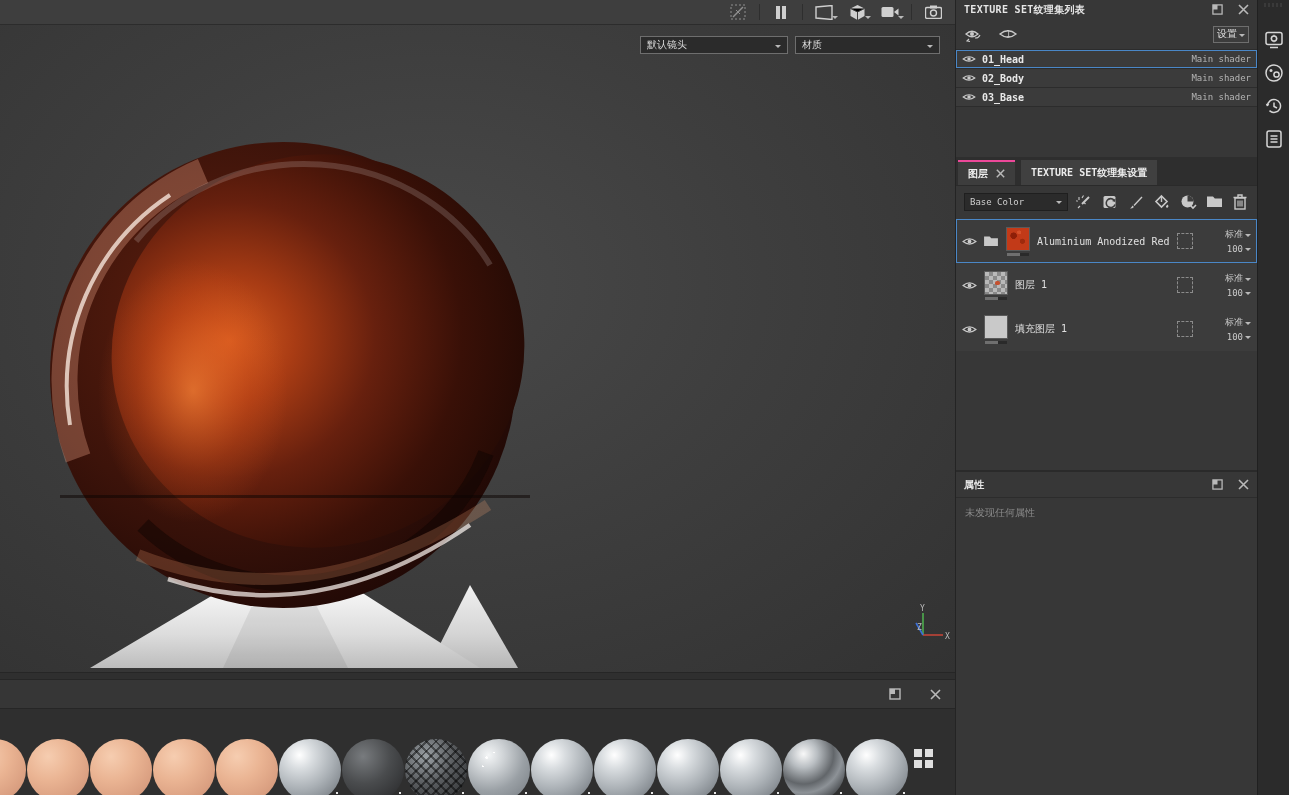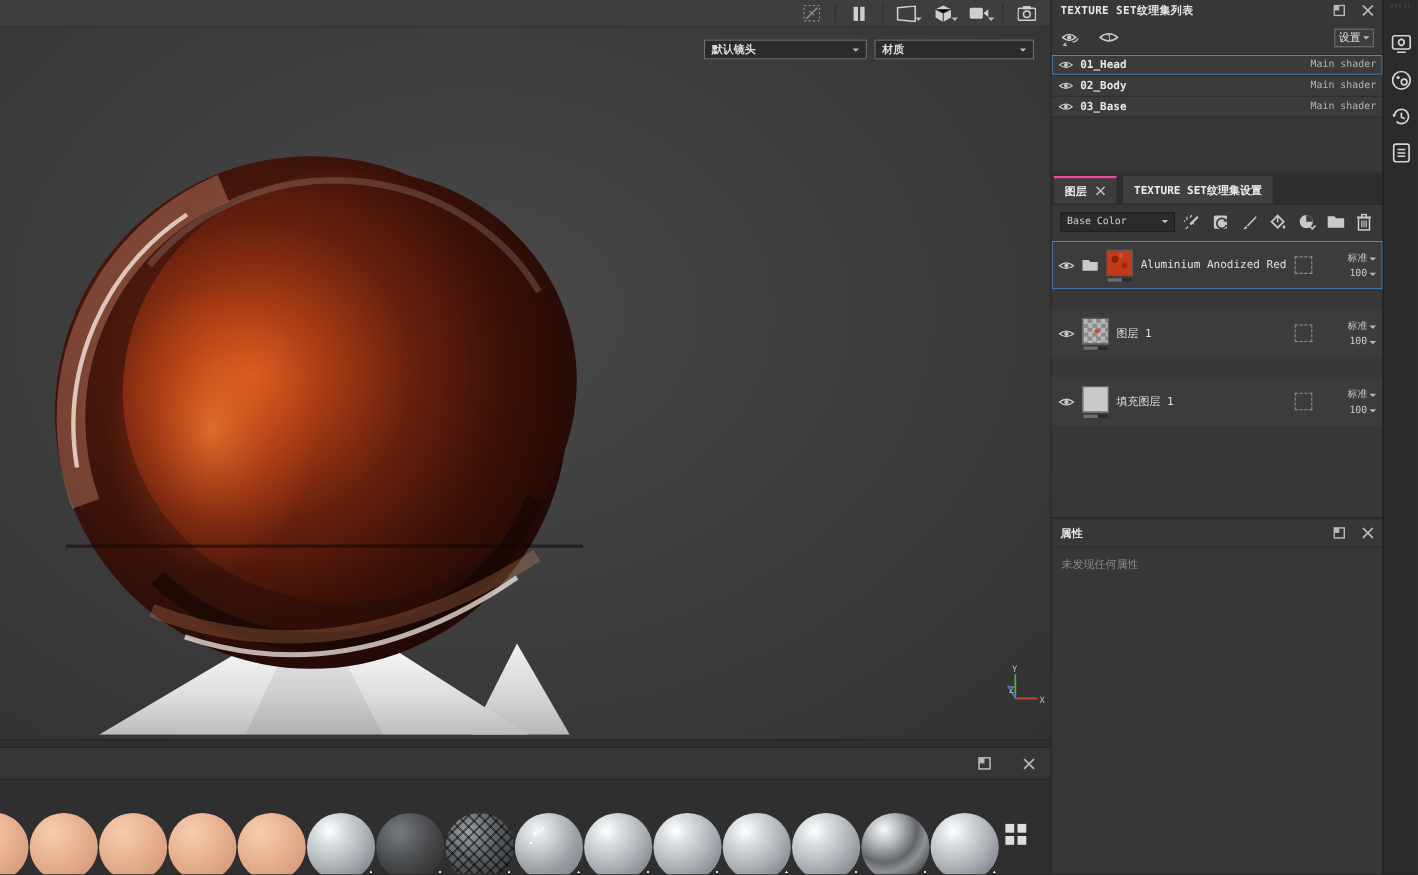--- a/index.html
+++ b/index.html
@@ -20,21 +20,21 @@
   .chev::after { content:""; display:inline-block; border:3px solid transparent; border-top-color:#b9b9b9; margin-left:2px; transform:translateY(2px); }
   .tb-chev { position:absolute; right:-2px; bottom:1px; border:3px solid transparent; border-top-color:#b9b9b9; }
   
   .viewport {
     position:absolute; left:0; top:25px; width:955px; height:647px;
     background:radial-gradient(ellipse at 45% 40%, #494949 0%, #3e3e3e 45%, #323232 100%);
     overflow:hidden;
   }
   .vp-select {
     position:absolute; top:11px; height:18px; background:#2b2b2b; border:1px solid #6e6e6e;
-    color:#dcdcdc; display:flex; align-items:center; justify-content:space-between; padding:0 6px; font-size:10px;font-weight:bold;
+    color:#dcdcdc; display:flex; align-items:center; justify-content:space-between; padding:0 6px; font-size:10px;
   }
   .vp-select.cam { left:640px; width:148px; }
   .vp-select.disp { left:795px; width:145px; }
   .ball-svg { position:absolute; left:18px; top:98px; }
   .gizmo { position:absolute; left:903px; top:578px; }
   
   .shelf { position:absolute; left:0; top:672px; width:955px; height:123px; background:#2f2f2f; border-top:1px solid #262626; }
   .shelf-header {
     position:absolute; left:0; top:6px; width:100%; height:30px; background:#363636;
     border-top:1px solid #262626; border-bottom:1px solid #262626;
@@ -89,21 +89,21 @@
   .tabbar { height:29px; background:#2e2e2e; display:flex; align-items:flex-end; padding-left:2px; border-bottom:1px solid #2a2a2a; }
   .tab { height:25px; display:flex; align-items:center; gap:8px; padding:0 10px; font-size:10px; }
   .tab.active { background:#3d3d3d; border-top:2px solid #ec4899; color:#efefef; font-weight:bold; }
   .tab.inactive { background:#404040; color:#ececec; margin-left:6px; font-weight:bold; }
   .layers-toolbar { height:31px; display:flex; align-items:center; padding:0 8px; gap:6px; }
   .channel-select { width:104px; height:18px; background:#2b2b2b; border:1px solid #1f1f1f;
     color:#cfcfcf; display:flex; align-items:center; justify-content:space-between; padding:0 5px; font-size:9px; }
   .lt-icons { margin-left:auto; display:flex; gap:8px; }
   .lt-btn { width:18px; height:18px; display:flex; align-items:center; justify-content:center; }
   .layer-rows { padding-top:2px; }
-  .layer-row { height:44px; background:#3c3c3c; margin-bottom:18px; display:flex; align-items:center; padding:0 6px; gap:6px; }
+  .layer-row { height:44px; background:#3c3c3c; margin-bottom:0; display:flex; align-items:center; padding:0 6px; gap:6px; }
   .layer-row.selected { box-shadow:inset 0 0 0 1px #4a87c7; }
   .thumb-wrap { width:26px; display:flex; flex-direction:column; align-items:center; gap:2px; }
   .thumb { width:24px; height:24px; border:1px solid #5a5a5a; }
   .thumb.red { background:
       radial-gradient(circle 5px at 30% 35%, #8e1f08 0 60%, transparent 70%),
       radial-gradient(circle 4px at 70% 60%, #9e2a0d 0 60%, transparent 70%),
       radial-gradient(circle 3px at 55% 20%, #d4502a 0 60%, transparent 70%),
       #c23a18; }
   .thumb.checker { background:
       repeating-conic-gradient(#8a8a8a 0% 25%, #b9b9b9 0% 50%) 0 0/8px 8px,

